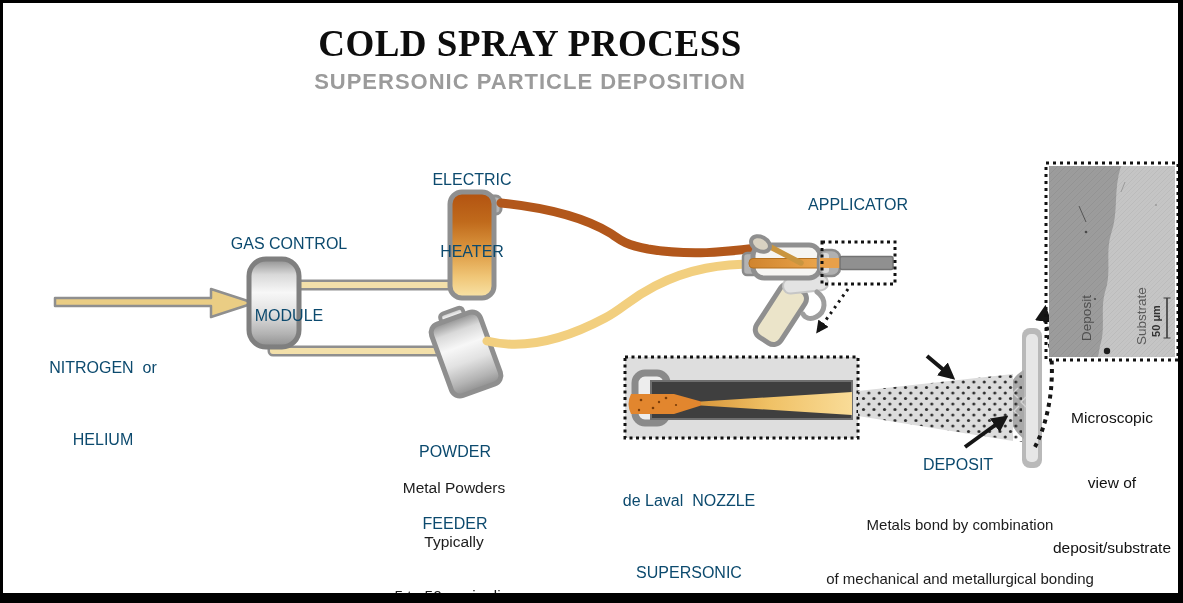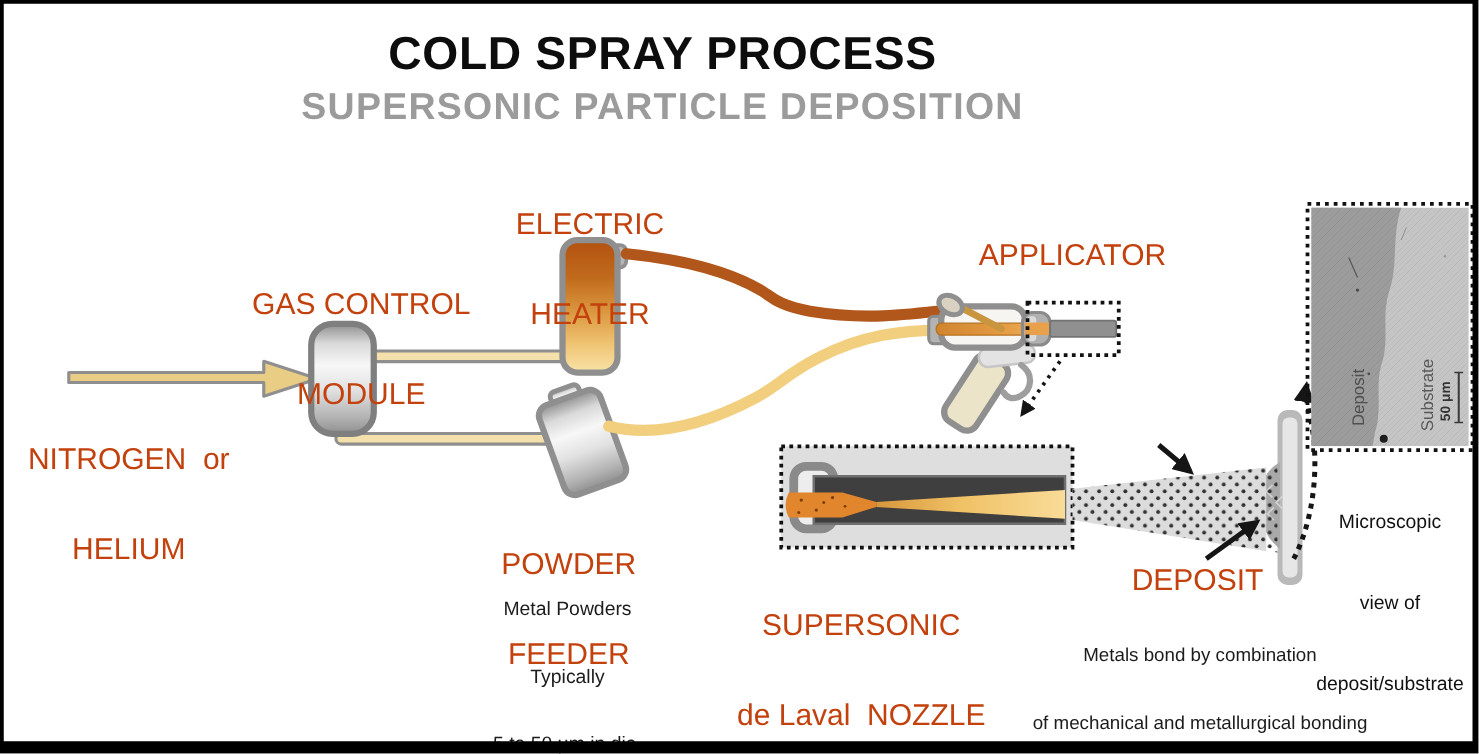--- a/index.html
+++ b/index.html
@@ -2,23 +2,23 @@
 <html><head>
 <meta charset="utf-8">
 <style>
   html,body{margin:0;padding:0;background:#fff;}
   .canvas{position:relative;width:1183px;height:603px;background:#ffffff;overflow:hidden;
           font-family:"Liberation Sans",sans-serif;color:#171717;}
   .frame{position:absolute;inset:0;border:solid #000;border-width:3px 5px 10px 3px;pointer-events:none;z-index:6;}
   svg{position:absolute;left:0;top:0;z-index:1;}
   svg text{font-family:"Liberation Sans",sans-serif;}
   .txt{position:absolute;z-index:3;text-align:center;white-space:pre;transform:translateX(-50%);}
-  .title{left:0;width:1060px;top:22px;transform:none;font-size:37px;font-weight:bold;letter-spacing:.5px;color:#0d0d0d;}
-  .subtitle{left:0;width:1060px;top:69px;transform:none;font-size:30px;font-weight:bold;letter-spacing:1px;color:#9b9b9b;}
-  .lbl{font-size:24px;line-height:24px;color:#c2410c;}
+  .title{left:0;width:1060px;top:22px;transform:none;font-size:37px;font-weight:bold;letter-spacing:.5px;color:#0d0d0d;font-family:Liberation Serif, serif;}
+  .subtitle{left:0;width:1060px;top:69px;transform:none;font-size:22px;font-weight:bold;letter-spacing:1px;color:#9b9b9b;}
+  .lbl{font-size:16px;line-height:24px;color:#0c4a6e;}
   .small{font-size:15.5px;line-height:18px;color:#1c1c1c;}
   .cap{font-size:15.5px;line-height:21.8px;color:#111;}
   .u{}
 </style>
 </head>
 <body>
 
 <div class="canvas">
 
 <svg width="1183" height="603" viewBox="0 0 1183 603">
@@ -192,22 +192,22 @@
   </div>
   <div class="txt small" style="left:454px;top:443px">
     <div>Metal Powders</div>
     <div>Typically</div>
     <div>5 to 50 μm in dia.</div>
     
     
   </div>
 
   <div class="txt lbl" style="left:689px;top:441px">
+    <div>de Laval  NOZZLE</div>
     <div>SUPERSONIC</div>
-    <div>de Laval  NOZZLE</div>
   </div>
 
 
   <div class="txt lbl" style="left:958px;top:453px">DEPOSIT</div>
   <div class="txt small" style="left:960px;top:480px;font-size:15px">
     <div>Metals bond by combination</div>
     <div><span>of </span><span class="u">mechanical </span><span>and </span><span class="u">metallurgical</span><span> bonding</span></div>
   </div>
 
   <div class="txt cap" style="left:1112px;top:363px">

